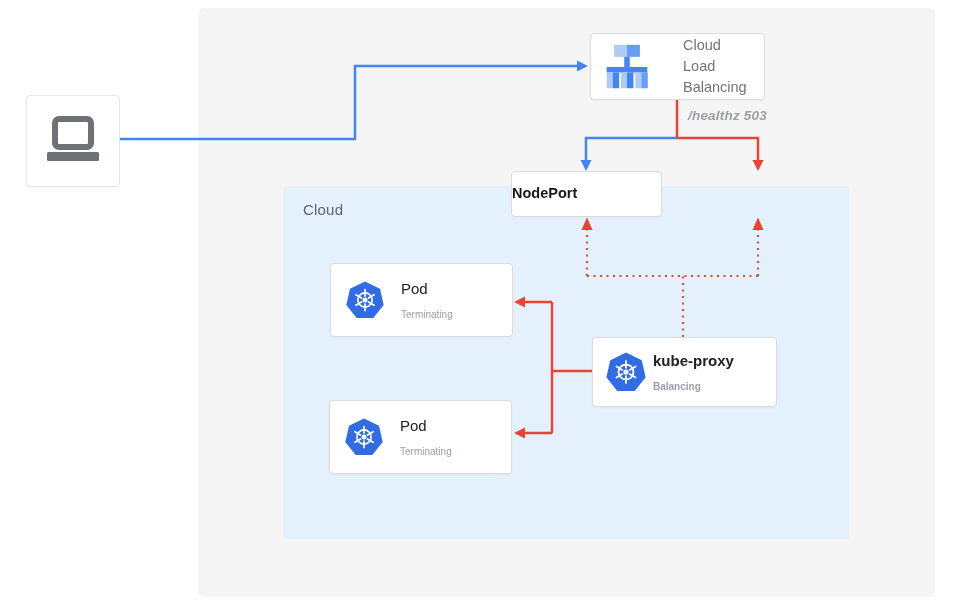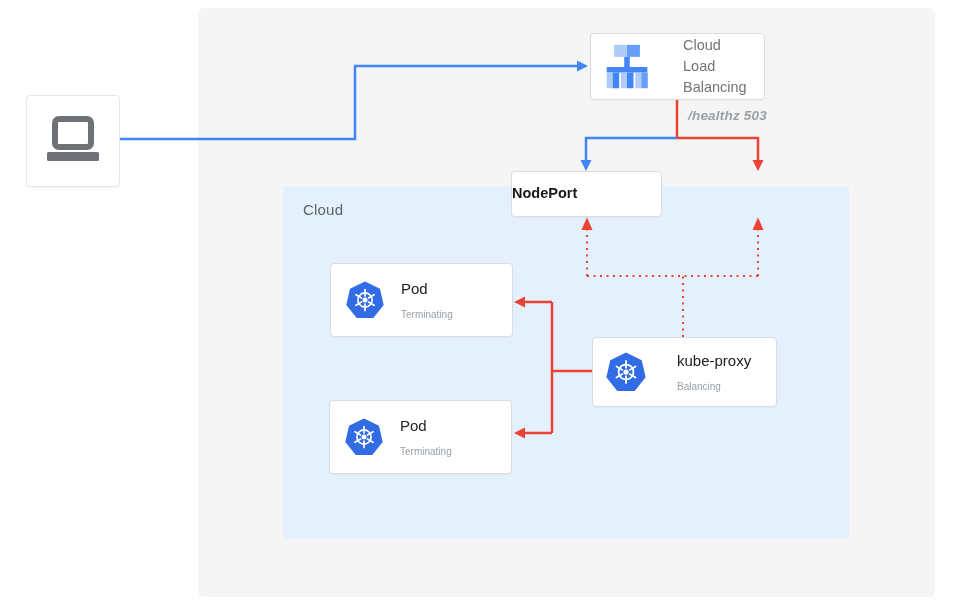--- a/index.html
+++ b/index.html
@@ -30,21 +30,21 @@
   .laptop-box{left:26px;top:95px;width:94px;height:92px;justify-content:center;border-color:#e6e6e6;}
   .clb-box{left:590px;top:33px;width:175px;height:67px;padding:0 10px;gap:30px;}
   .clb-title{font-size:14.5px;color:#757575;line-height:1.45;width:84px;}
   .nodeport-box{left:511px;top:171px;width:151px;height:46px;justify-content:flex-start;}
   .hc-box{left:683px;top:171px;width:171px;height:46px;justify-content:center;}
   .port-label{font-size:14.5px;font-weight:bold;color:#17181a;text-align:center;line-height:1.35;}
   .hc-box .port-label{width:118px;}
   .pod-box{width:183px;height:74px;padding:0 14px;gap:16px;}
   .pod1{left:330px;top:263px;}
   .pod2{left:329px;top:400px;}
-  .kube-box{left:592px;top:337px;width:185px;height:70px;padding:0 12px;gap:30px;}
+  .kube-box{left:592px;top:337px;width:185px;height:70px;padding:0 12px;gap:6px;font-weight:bold;}
   .node-text{display:flex;flex-direction:column;}
   .node-title{font-size:15px;color:#202124;}
   .node-sub{font-size:10px;color:#9aa0a6;margin-top:12px;}
   .edge-label{
     position:absolute;left:688px;top:108px;
     font-size:13.5px;font-weight:bold;color:#9aa0a6;letter-spacing:.2px;font-style:italic;
   }
   .icon-k8s{width:42px;height:42px;flex:none;}
   .pod-box .icon-k8s{width:40px;height:40px;}
   .icon-clb{width:52px;height:48px;flex:none;}

